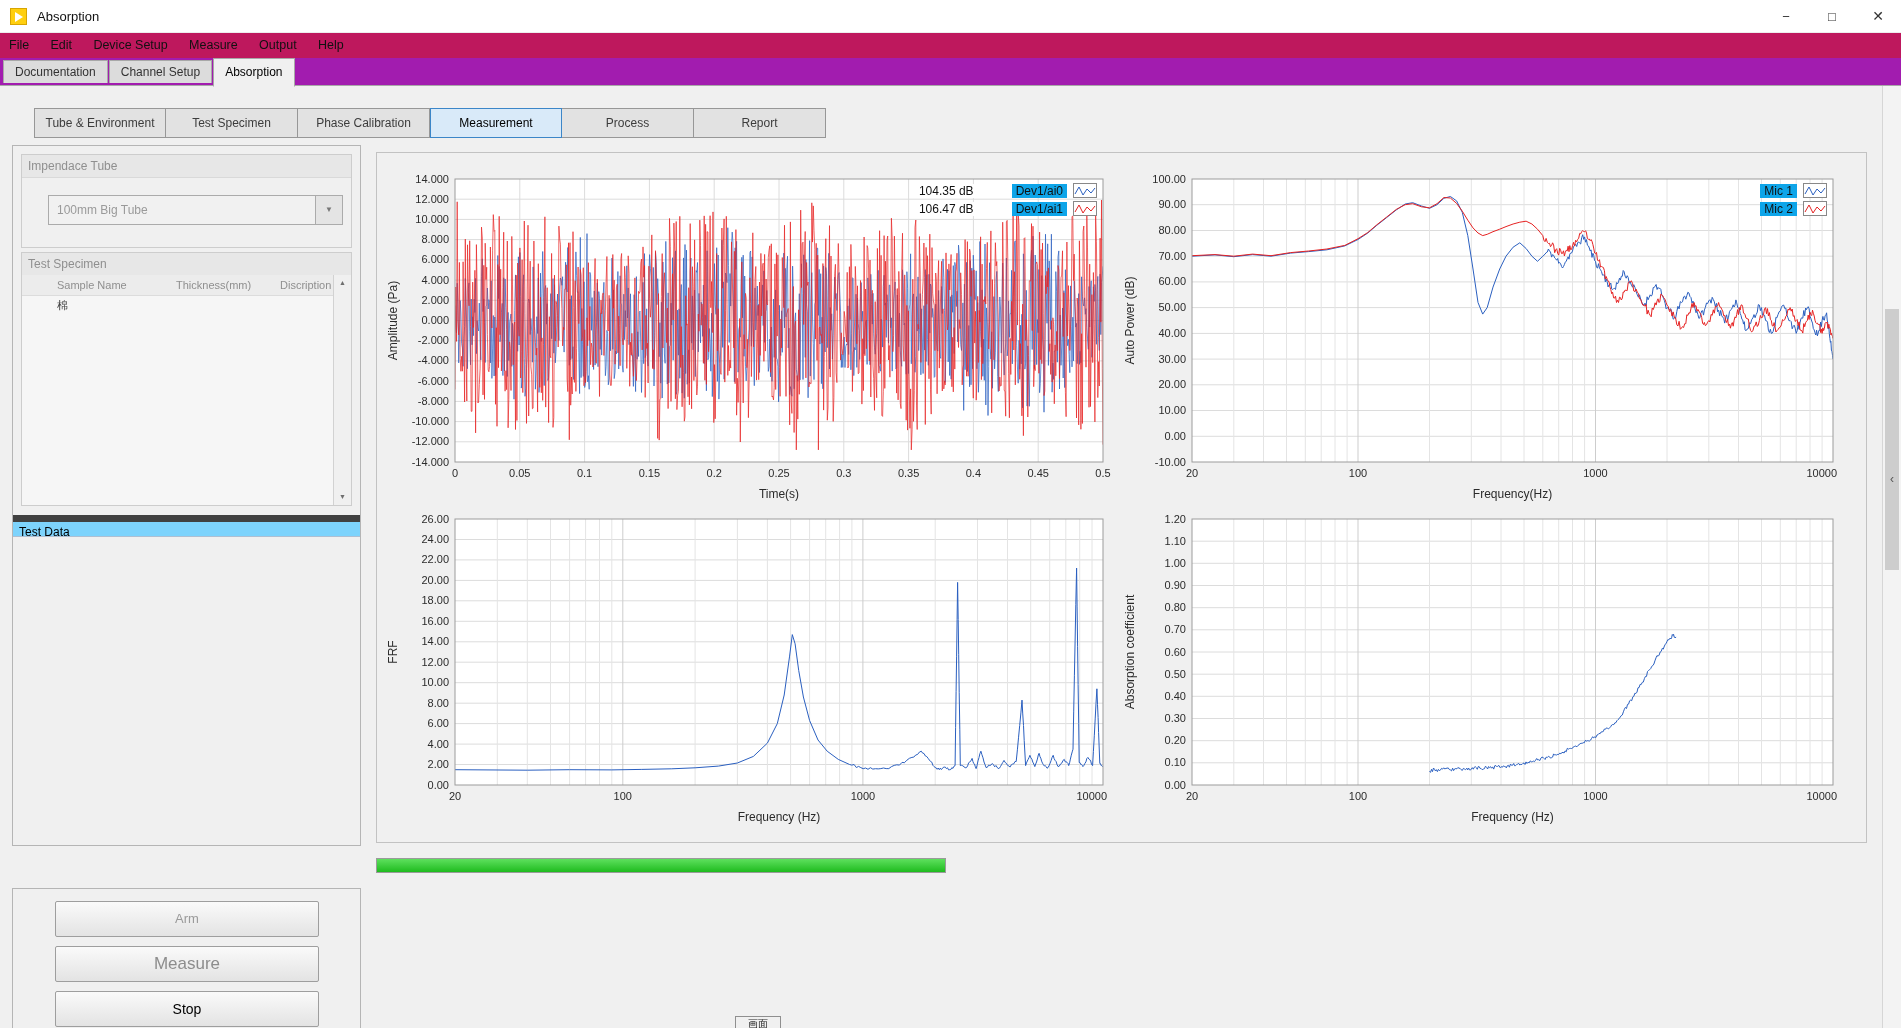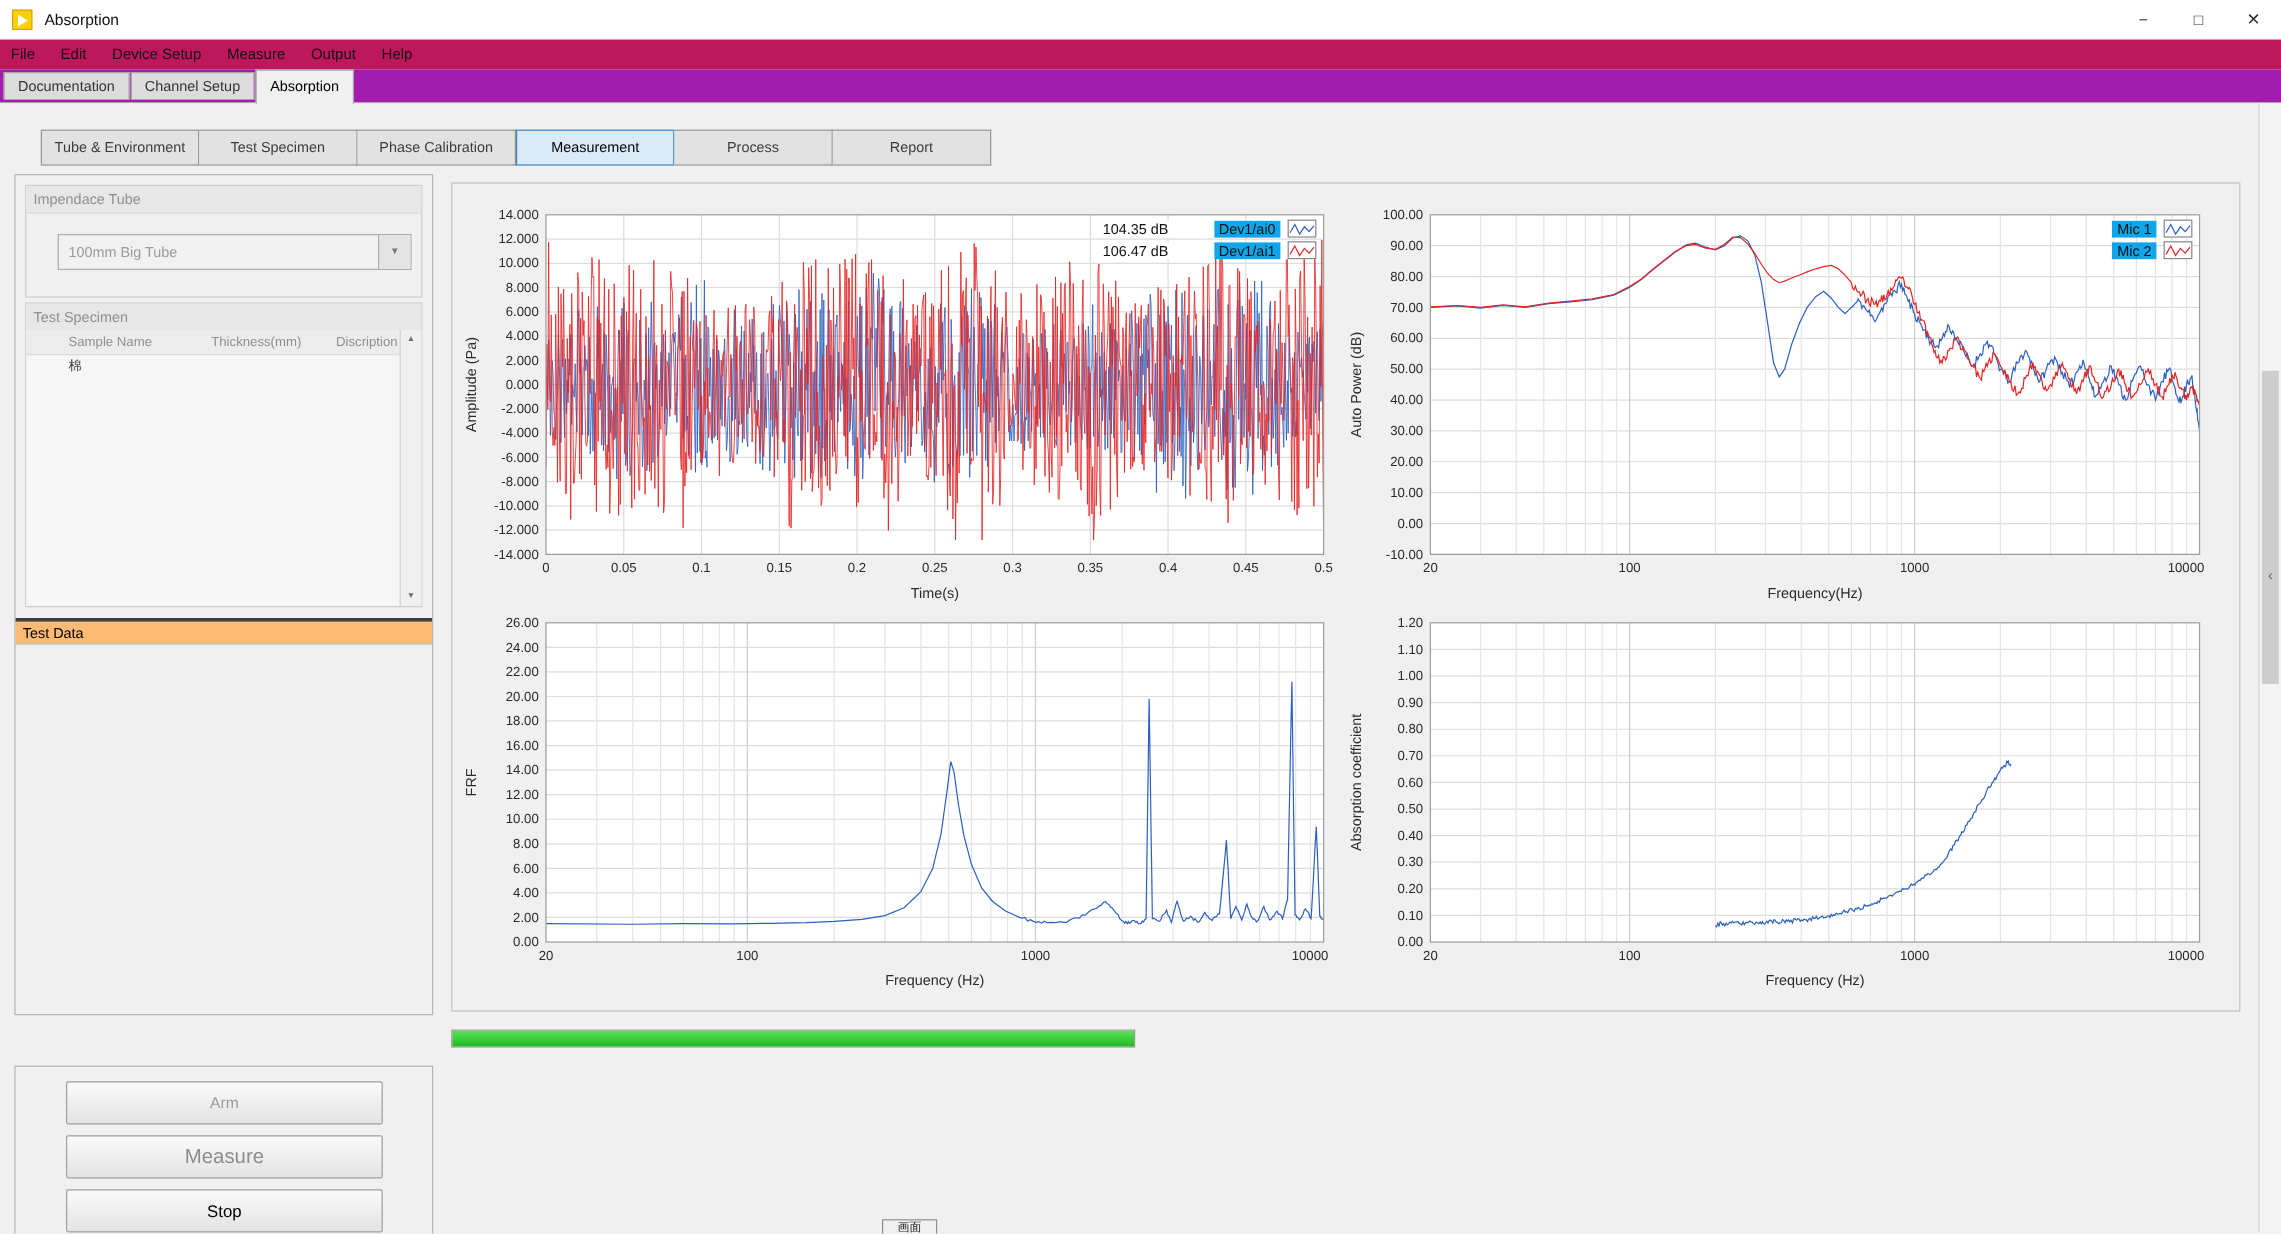--- a/index.html
+++ b/index.html
@@ -43,21 +43,21 @@
   #group-specimen{top:106px;height:252px;}
   .spec-table{position:absolute;left:0;top:22px;right:0;bottom:0;background:#f6f6f6;}
   .spec-thead{display:flex;height:20px;line-height:20px;background:#ececec;border-bottom:1px solid #dcdcdc;color:#8f8f8f;font-size:11px;margin-right:17px;}
   .spec-col{padding-left:6px;box-sizing:border-box;white-space:nowrap;overflow:hidden;}
   .col-name{width:103px;margin-left:29px;}.col-thick{width:104px;margin-left:16px;}.col-desc{flex:1;}
   .spec-row{display:flex;height:18px;line-height:18px;font-size:11px;color:#444;margin-right:17px;}
   .spec-scroll{position:absolute;right:0;top:0;width:17px;bottom:0;background:#f0f0f0;border-left:1px solid #d2d2d2;}
   .scroll-btn{position:absolute;left:0;right:0;height:16px;line-height:16px;text-align:center;font-size:7px;color:#6e6e6e;}
   .scroll-btn.up{top:0}.scroll-btn.down{bottom:0}
 
-  .testdata-header{position:absolute;left:0;top:369px;right:0;height:22px;background:#fdba74;border-top:3px solid #404040;border-bottom:1px solid #aebfd2;line-height:20px;padding-left:6px;font-size:12px;color:#000;box-sizing:border-box;}
+  .testdata-header{position:absolute;left:0;top:369px;right:0;height:22px;background:#7dd3fc;border-top:7px solid #404040;border-bottom:1px solid #aebfd2;line-height:20px;padding-left:6px;font-size:12px;color:#000;box-sizing:border-box;}
   .testdata-list{position:absolute;left:0;top:391px;right:0;bottom:0;background:#ffffff;overflow:hidden;}
   .td-item{height:15px;line-height:15px;font-size:11px;padding-left:4px;color:#000;white-space:nowrap;}
   .td-item.selected{background:#1ec41e;}
 
   .buttons-panel{position:absolute;left:12px;top:770px;width:349px;height:143px;border:1px solid #b5b5b5;background:#f0f0f0;box-sizing:border-box;margin-top:32px;}
   .btn{position:absolute;left:42px;width:264px;height:36px;background:linear-gradient(#fafafa,#e3e3e3);border:1px solid #9e9e9e;border-radius:2px;text-align:center;box-sizing:border-box;}
   #btn-arm{top:12px;line-height:34px;font-size:13px;color:#9a9a9a;}
   #btn-measure{top:57px;line-height:34px;font-size:17px;color:#8d8d8d;}
   #btn-stop{top:102px;line-height:34px;font-size:14px;color:#000;}
 

